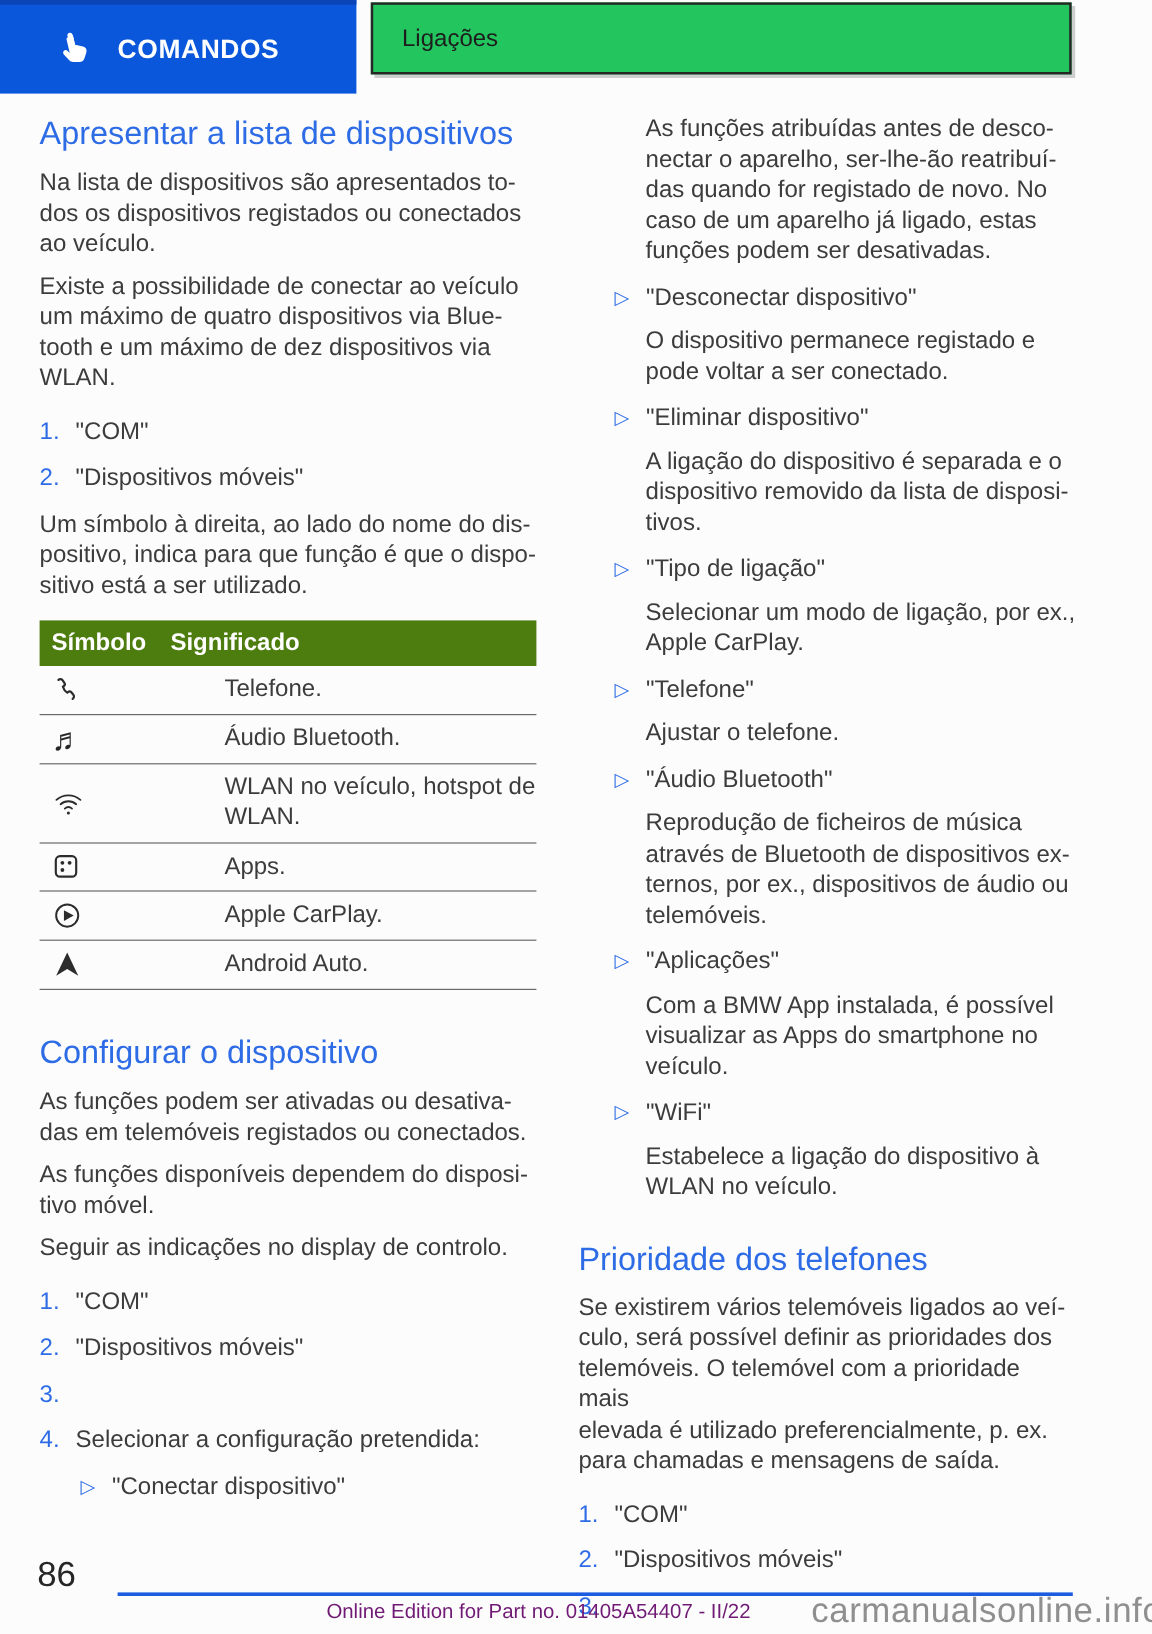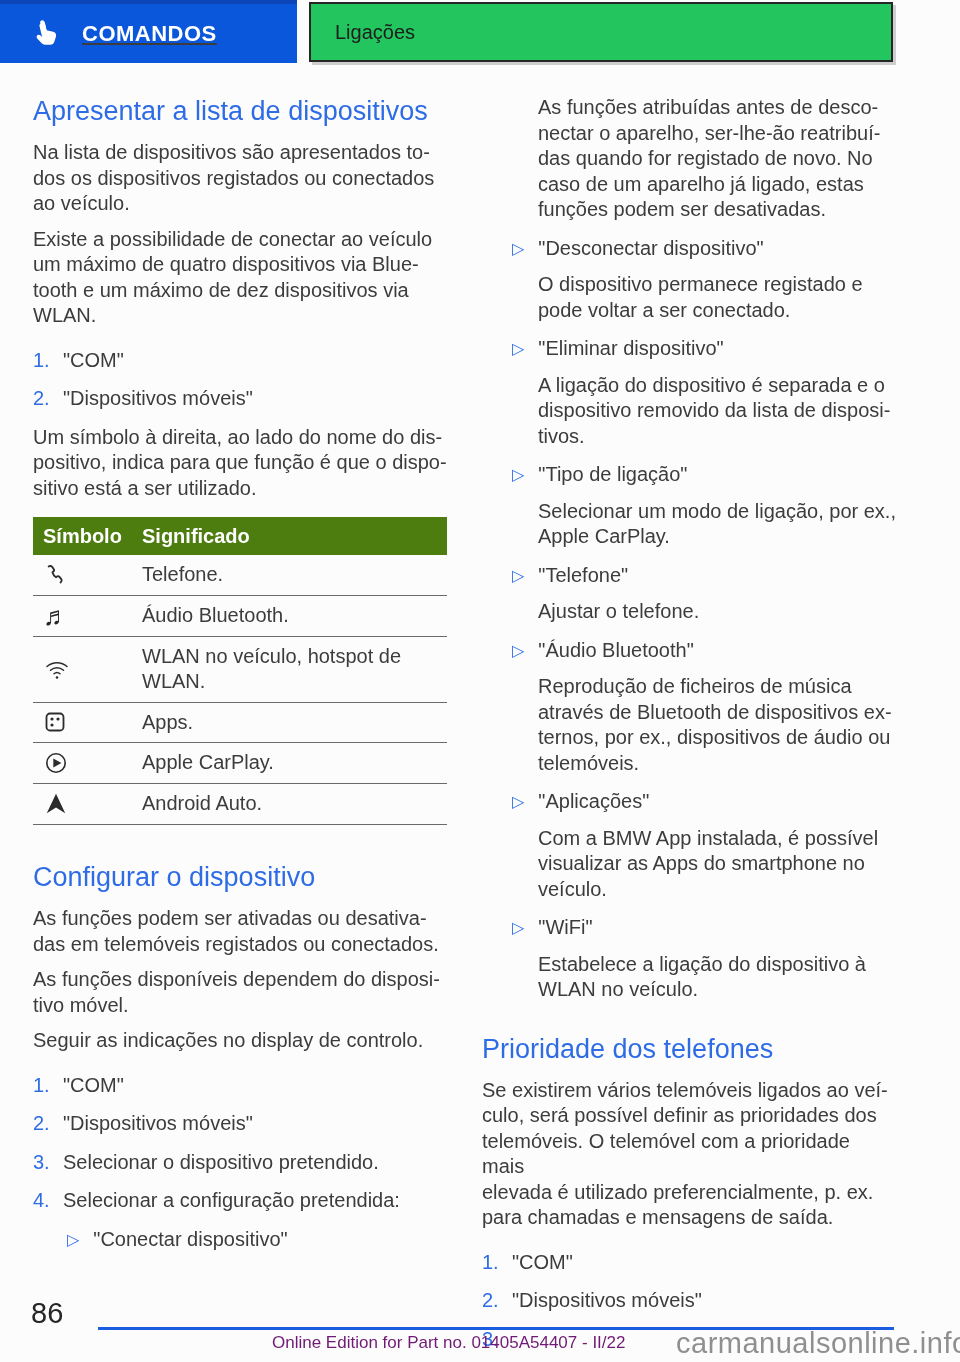--- a/index.html
+++ b/index.html
@@ -7,23 +7,23 @@
   body {
     position:relative;
     width:960px; height:1362px;
     background:#fcfcfc;
     font-family:"Liberation Sans", sans-serif;
     color:#3c3c3c;
     overflow:hidden;
   }
   
   .banner {
-    position:absolute; left:0; top:0; width:297px; height:63px;
+    position:absolute; left:0; top:0; width:297px; height:78px;
     background:#0b57db; border-top:4px solid #0a46b8;
-    display:flex; align-items:center; gap:20px; padding-left:30px;text-decoration:underline;
+    display:flex; align-items:center; gap:20px; padding-left:46px;
   }
   .banner .label { color:#fff; font-size:22px; font-weight:bold; letter-spacing:.5px; }
   .topic-box {
     position:absolute; left:309px; top:2px; width:584px; height:60px;
     background:#22c55e; border:2px solid #262626;
     box-shadow:3px 3px 0 rgba(0,0,0,.18);
     display:flex; align-items:center; padding-left:24px;
     font-size:20px; color:#1d1d1d;
   }
   
@@ -54,21 +54,21 @@
   .sym-table { width:100%; margin:16px 0 0 0; }
   .sym-head {
     display:grid; grid-template-columns:99px 1fr;
     background:#4d7c0f; color:#fff; font-weight:bold; font-size:20px;
     padding:7px 0 7px 10px; align-items:center; height:38px;
   }
   .sym-row {
     display:grid; grid-template-columns:99px 1fr;
     border-bottom:1.5px solid #6a6a6a;
     padding:7px 0 7px 10px; align-items:center; min-height:40px;
-    font-size:20px; line-height:25.5px;
+    font-size:20px; line-height:25.5px;gap:45px;
   }
   .sym-row .cell-meaning { white-space:pre-line; }
   .sym-row .cell-icon { display:flex; align-items:center; }
   .note-glyph { font-size:26px; color:#262626; line-height:22px; }
   
   .page-num { position:absolute; left:31px; top:1297px; font-size:29px; font-weight:normal; color:#262626; }
   .footer-line { position:absolute; left:98px; top:1327px; width:796px; height:2.5px; background:#1c5ce0; }
   .edition { position:absolute; left:272px; top:1333px; font-size:17px; color:#701a75; }
   .watermark { position:absolute; left:676px; top:1327px; font-size:29px; color:#8f8f8f; letter-spacing:.5px; }
   svg { display:block; }
@@ -194,21 +194,20 @@
     <div class="num-item">
       <span class="num">1.</span>
       <span>"COM"</span>
     </div>
     <div class="num-item">
       <span class="num">2.</span>
       <span>"Dispositivos móveis"</span>
     </div>
     <div class="num-item">
       <span class="num">3.</span>
-      <span>Selecionar o dispositivo pretendido.</span>
     </div>
     <div class="num-item">
       <span class="num">4.</span>
       <span>Selecionar a configuração pretendida:</span>
     </div>
     <div class="bullet-row sub">
       <span class="tri">▷</span>
       <span>"Conectar dispositivo"</span>
     </div>
   </div>

